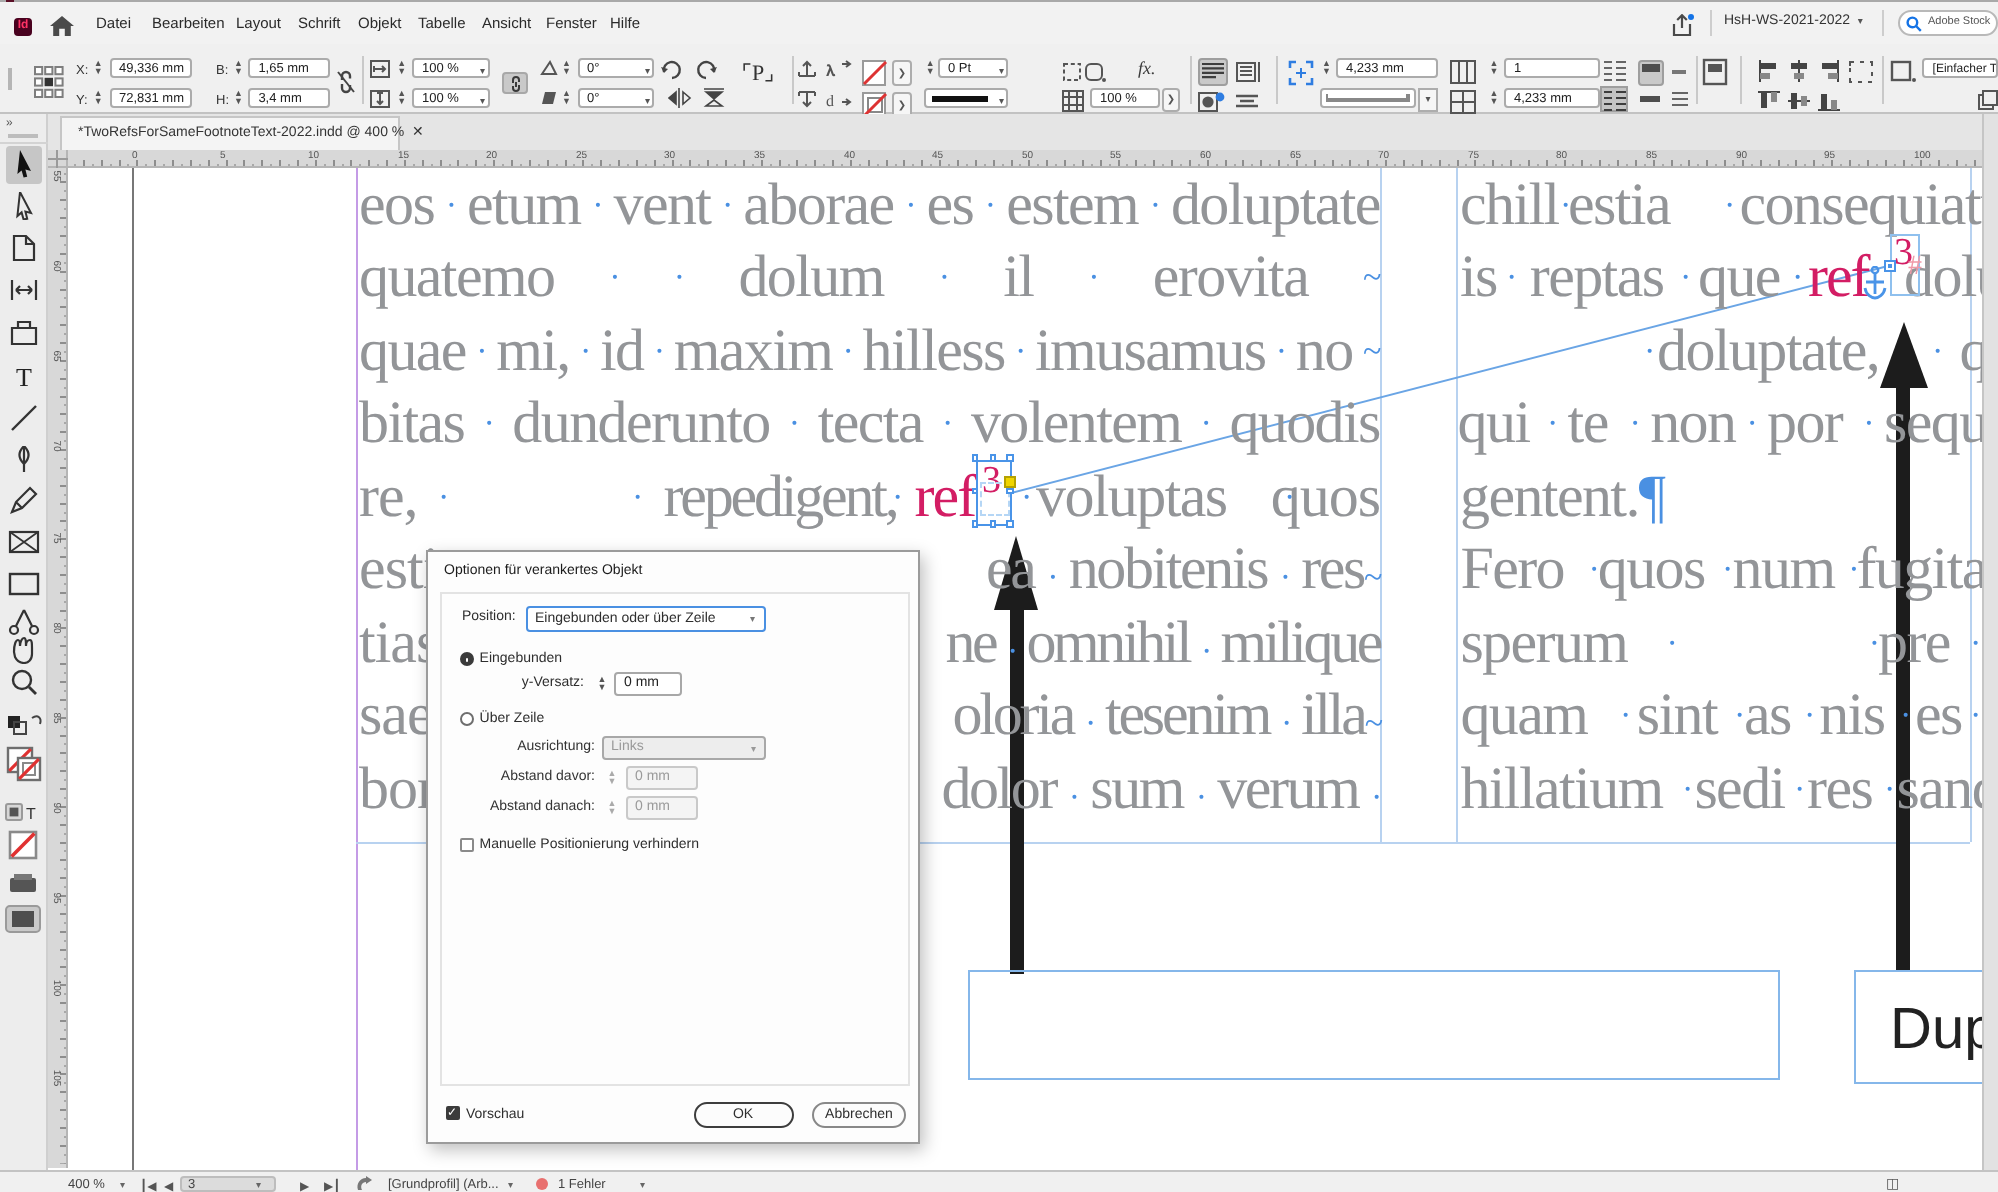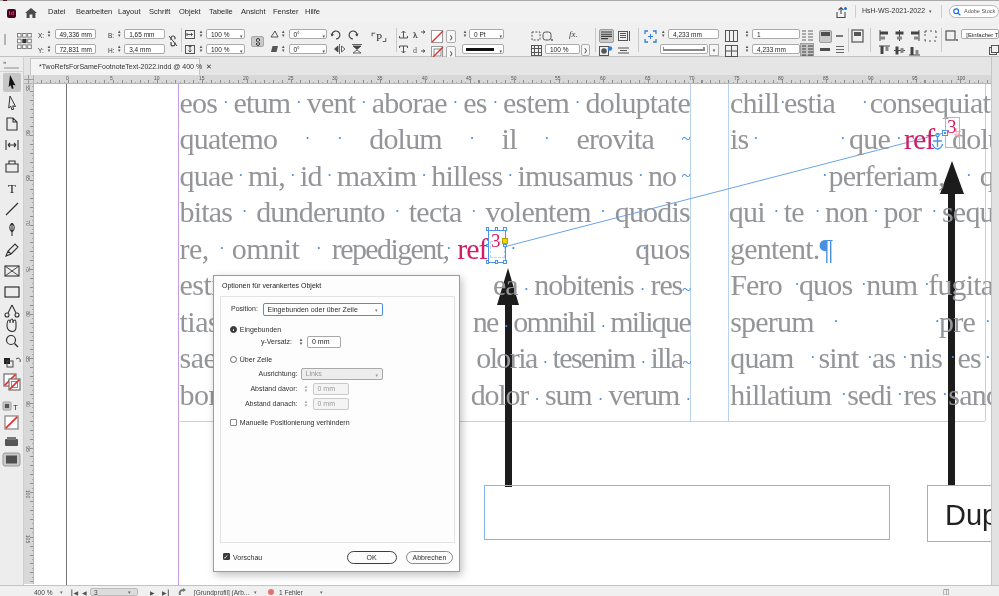--- a/index.html
+++ b/index.html
@@ -466,56 +466,57 @@
     <div style="position:absolute;left:905.7px;top:76.7px;width:0;height:0;border-left:12px solid transparent;border-right:12px solid transparent;border-bottom:33px solid #1c1c1c"></div>
     <div style="position:absolute;left:914px;top:107px;width:7px;height:294px;background:#1c1c1c"></div>
 
     <div class="tl j" style="left:145.5px;top:0.9px;width:510.5px">eos<i>·</i>etum<i>·</i>vent<i>·</i>aborae<i>·</i>es<i>·</i>estem<i>·</i>doluptate</div>
     <div class="tl j" style="left:145.5px;top:37.4px;width:510.5px">quatemo<i>·</i><i>·</i>dolum<i>·</i>il<i>·</i>erovita<i class="tld">~</i></div>
     <div class="tl j" style="left:145.5px;top:73.9px;width:510.5px">quae<i>·</i>mi,<i>·</i>id<i>·</i>maxim<i>·</i>hilless<i>·</i>imusamus<i>·</i>no<i class="tld">~</i></div>
     <div class="tl j" style="left:145.5px;top:110.4px;width:510.5px">bitas<i>·</i>dunderunto<i>·</i>tecta<i>·</i>volentem<i>·</i>quodis</div>
 
     <div class="tl" style="left:145.5px;top:146.9px">re,</div>
     <div class="tl" style="left:185px;top:146.9px"><i>·</i></div>
-    <div class="tl" style="left:197.8px;top:146.9px">omnit</div>
     <div class="tl" style="left:282px;top:146.9px"><i>·</i></div>
     <div class="tl" style="left:297.8px;top:146.9px;letter-spacing:-1.6px">repedigent,</div>
     <div class="tl" style="left:412px;top:146.9px"><i>·</i></div>
     <div class="tl" style="left:423.3px;top:146.9px"><span class="mg" style="letter-spacing:-1px">ref</span></div>
     <div style="position:absolute;left:457px;top:146px;font-family:'Liberation Serif',serif;font-size:19px;color:#d31d64">3</div>
     <div class="tl" style="left:476.5px;top:146.9px"><i>·</i></div>
+    <div class="tl w" style="left:484px;top:146.9px">voluptas</div>
     <div class="tl" style="left:608px;top:146.9px"><i>·</i></div>
     <div class="tl" style="right:301px;top:146.9px">quos</div>
 
     <div class="tl" style="left:145.5px;top:183.4px">estia</div>
     <div class="tl" style="right:301px;top:183.4px;letter-spacing:-1.2px"><span>ea <i>·</i> nobitenis <i>·</i> res<i class="tld">~</i></span></div>
     <div class="tl" style="left:145.5px;top:219.9px">tias o</div>
     <div class="tl" style="right:301px;top:219.9px;letter-spacing:-1.7px"><span>ne <i>·</i> omnihil <i>·</i> milique</span></div>
     <div class="tl" style="left:145.5px;top:256.4px">saep</div>
     <div class="tl" style="right:301px;top:256.4px;letter-spacing:-1.6px"><span>oloria <i>·</i> tesenim <i>·</i> illa<i class="tld">~</i></span></div>
     <div class="tl" style="left:145.5px;top:292.9px">bore</div>
     <div class="tl" style="right:301px;top:292.9px;letter-spacing:-1.2px"><span>dolor <i>·</i> sum <i>·</i> verum <i>·</i></span></div>
 
     <div class="tl w" style="left:696px;top:0.9px">chill</div>
     <div class="tl" style="left:746px;top:0.9px"><i>·</i></div>
     <div class="tl w" style="left:750px;top:0.9px">estia</div>
     <div class="tl" style="left:828px;top:0.9px"><i>·</i></div>
     <div class="tl w" style="left:835.7px;top:0.9px">consequiatur</div>
 
     <div class="tl w" style="left:696px;top:37.4px">is</div>
     <div class="tl" style="left:719px;top:37.4px"><i>·</i></div>
+    <div class="tl w" style="left:730.9px;top:37.4px">reptas</div>
     <div class="tl" style="left:806px;top:37.4px"><i>·</i></div>
     <div class="tl w" style="left:815px;top:37.4px">que</div>
     <div class="tl" style="left:862px;top:37.4px"><i>·</i></div>
     <div class="tl" style="left:870px;top:37.4px"><span class="mg" style="letter-spacing:-1px">ref</span></div>
     <div style="position:absolute;left:913px;top:32px;font-family:'Liberation Serif',serif;font-size:19px;color:#d31d64">3</div>
     <div class="tl w" style="left:918px;top:37.4px">dolupta</div>
 
     <div class="tl" style="left:788px;top:73.9px"><i>·</i></div>
-    <div class="tl w" style="left:794.5px;top:73.9px">perferiam,</div>
+    <div class="tl w" style="left:794.5px;top:73.9px">doluptate,</div>
     <div class="tl" style="left:932px;top:73.9px"><i>·</i></div>
     <div class="tl w" style="left:945.8px;top:73.9px">qui</div>
 
     <div class="tl w" style="left:694.8px;top:110.4px">qui</div>
     <div class="tl" style="left:739.5px;top:110.4px"><i>·</i></div>
     <div class="tl w" style="left:749.8px;top:110.4px">te</div>
     <div class="tl" style="left:780.8px;top:110.4px"><i>·</i></div>
     <div class="tl w" style="left:791.1px;top:110.4px">non</div>
     <div class="tl" style="left:839.2px;top:110.4px"><i>·</i></div>
     <div class="tl w" style="left:849.5px;top:110.4px">por</div>

